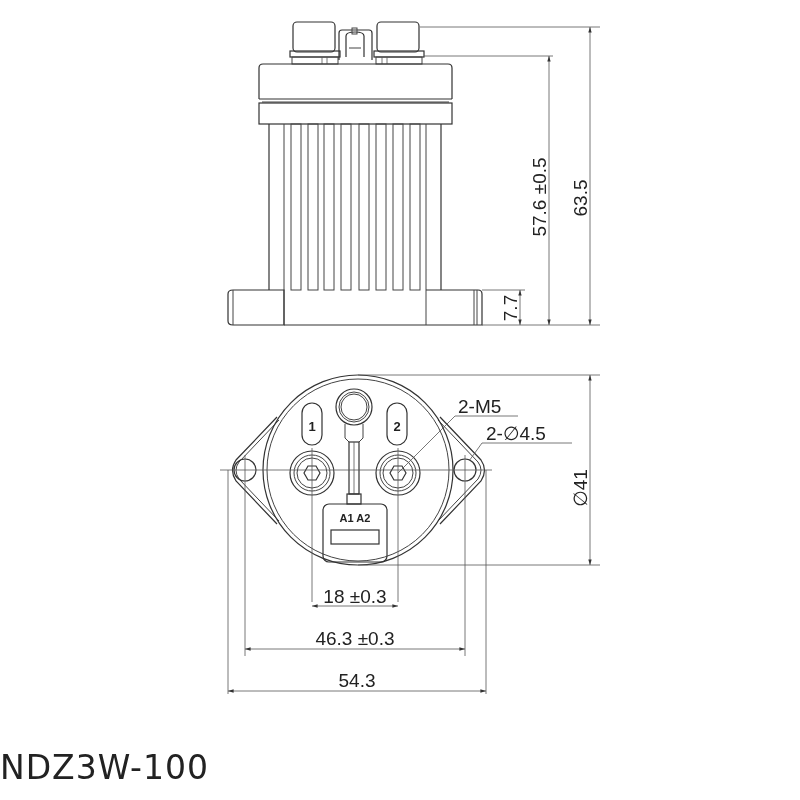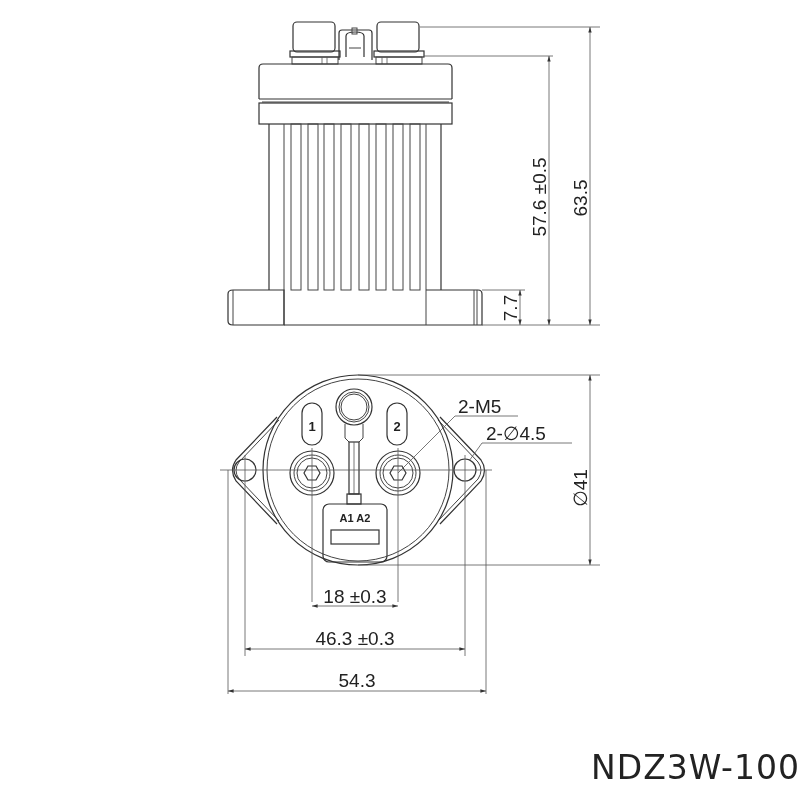--- a/index.html
+++ b/index.html
@@ -4,21 +4,21 @@
   <style>
     html, body { margin: 0; padding: 0; background: #ffffff; }
     body { width: 800px; height: 800px; position: relative; overflow: hidden; }
     svg { position: absolute; left: 0; top: 0; }
     .ln { stroke: #333; stroke-width: 1.2; fill: none; }
     .ln2 { stroke: #444; stroke-width: 1; fill: none; }
     .thin { stroke: #555; stroke-width: 0.8; fill: none; }
     .dim { font-family: "Liberation Sans", sans-serif; font-size: 19px; fill: #222; }
     .lbl { font-family: "Liberation Sans", sans-serif; font-size: 13px; font-weight: bold; fill: #222; }
     .small { font-family: "Liberation Sans", sans-serif; font-size: 11px; font-weight: bold; fill: #222; }
-    .title { position: absolute; left: 0; width: 800px; top: 748px; text-align: right;
+    .title { position: absolute; left: 0; width: 800px; top: 748px; text-align: left;
              font-family: "DejaVu Sans", sans-serif; font-size: 33px; color: #222; letter-spacing: 1px; }
   </style>
 </head>
 <body>
 
 <svg width="800" height="800" viewBox="0 0 800 800">
   <defs>
     <marker id="arr" viewBox="0 0 10 10" refX="10" refY="5" markerWidth="7" markerHeight="7" orient="auto-start-reverse">
       <path d="M0,2 L10,5 L0,8 z" fill="#333"></path>
     </marker>

